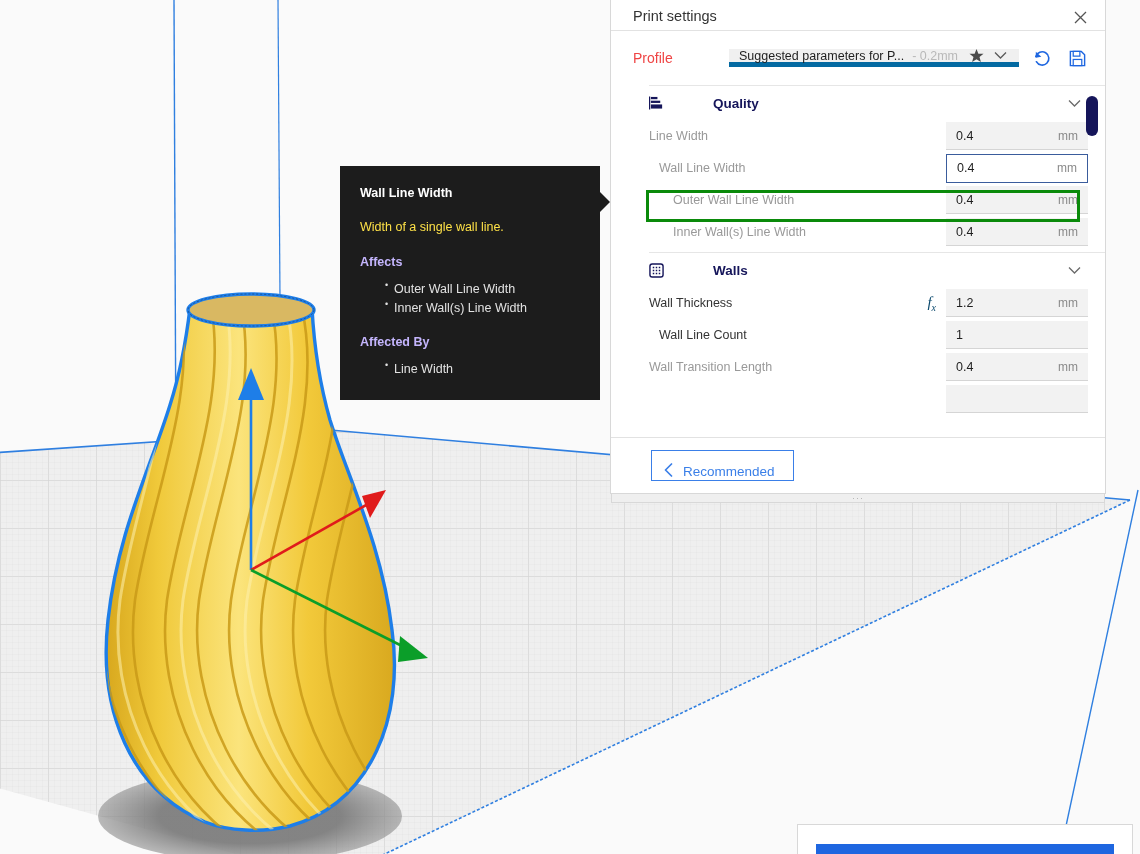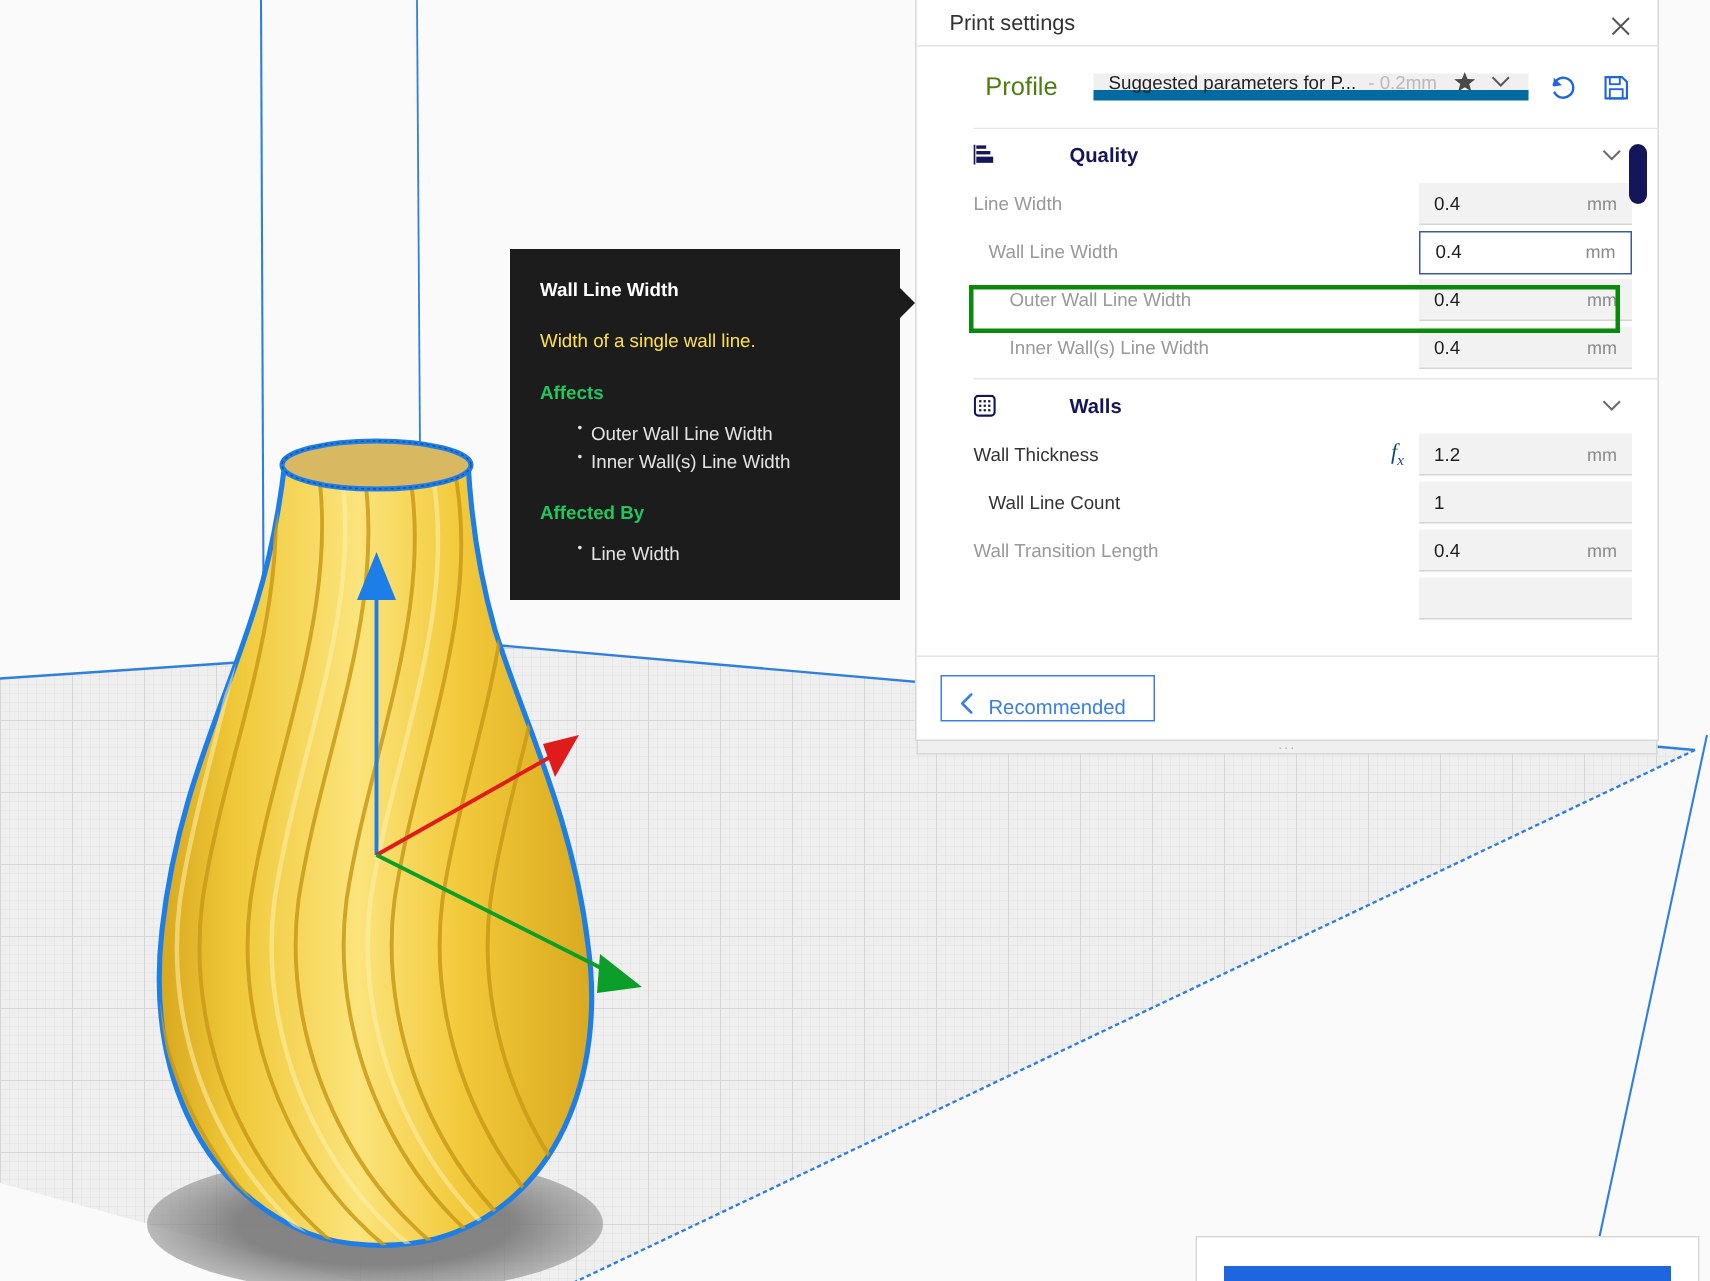--- a/index.html
+++ b/index.html
@@ -16,21 +16,21 @@
 
   
   #tooltip{
     position:absolute;left:340px;top:166px;width:260px;
     background:#1c1c1c;color:#e8e8e8;
     padding:18px 20px 22px 20px;box-sizing:border-box;
     font-size:12.5px;line-height:1.45;
   }
   #tooltip .tt-title{font-weight:bold;font-size:12.5px;color:#fff;margin-bottom:16px;}
   #tooltip .tt-desc{margin-bottom:17px;font-size:12.5px;color:#fde047;}
-  #tooltip .tt-h{font-weight:bold;color:#22c55e;font-size:12.5px;margin-bottom:9px;}
+  #tooltip .tt-h{font-weight:bold;color:#c4b5fd;font-size:12.5px;margin-bottom:9px;}
   #tooltip ul{list-style:none;margin:0 0 16px 0;padding:0 0 0 34px;}
   #tooltip ul:last-child{margin-bottom:0;}
   #tooltip li{font-size:12.5px;color:#e2e2e2;line-height:1.45;position:relative;}
   #tooltip li:before{content:"\2022";position:absolute;left:-9px;top:-1px;font-size:9px;}
   #tt-arrow{
     position:absolute;left:600px;top:192px;width:0;height:0;
     border-top:10px solid transparent;border-bottom:10px solid transparent;
     border-left:10px solid #1c1c1c;
   }
 
@@ -49,23 +49,23 @@
   #panel-close{
     position:absolute;right:14px;bottom:2px;width:22px;height:22px;
     display:flex;align-items:center;justify-content:center;cursor:pointer;
   }
   #panel-close svg{display:block;}
 
   
   #profile-row{
     flex:0 0 54px;display:flex;align-items:center;padding:0 14px 0 22px;box-sizing:border-box;
   }
-  #profile-label{font-size:17px;color:#4d7c0f;width:96px;text-align:center;}
+  #profile-label{font-size:14px;color:#ef4444;width:96px;}
   #profile-select{
-    flex:1;height:18px;background:#f0f0f0;border-bottom:7px solid #0369a1;
+    flex:1;height:18px;background:#f0f0f0;border-bottom:5px solid #0369a1;
     display:flex;align-items:center;padding:0 6px 0 10px;box-sizing:border-box;
     position:relative;cursor:pointer;max-width:296px;
   }
   #profile-name{font-size:12.5px;color:#1f1f1f;white-space:nowrap;}
   #profile-sub{font-size:12.5px;color:#b9b9b9;margin-left:8px;white-space:nowrap;}
   #profile-star{margin-left:auto;padding:0 10px 0 6px;display:flex;align-items:center;cursor:pointer;}
   #profile-chev{padding-right:6px;display:flex;align-items:center;cursor:pointer;}
   .icon-btn{width:28px;height:28px;display:flex;align-items:center;justify-content:center;cursor:pointer;margin-left:8px;}
 
   
@@ -117,21 +117,21 @@
   #scrollbar{position:absolute;right:7px;top:6px;width:12px;bottom:6px;}
   #scroll-thumb{position:absolute;left:0;top:5px;width:12px;height:40px;border-radius:6px;background:#15155a;cursor:pointer;}
 
   
   #panel-footer{
     flex:0 0 56px;border-top:1px solid #e2e2e2;display:flex;align-items:center;
     padding-left:16px;box-sizing:border-box;
   }
   #recommended-btn{
     height:31px;border:1px solid #3a7fe8;display:flex;align-items:center;
-    padding:12px 18px 0 12px;box-sizing:border-box;background:#fff;cursor:pointer;
+    padding:12px 18px 0 12px;box-sizing:border-box;background:#fff;cursor:pointer;margin-left:24px;
   }
   #recommended-btn .lab{font-size:13.5px;color:#3a7fe8;margin-left:10px;}
   #panel-grip{
     position:absolute;left:0;right:0;bottom:-10px;height:9px;background:#efefef;
     border:1px solid #d8d8d8;border-top:0;box-sizing:border-box;
     display:flex;align-items:center;justify-content:center;cursor:ns-resize;
   }
   #panel-grip span{font-size:9px;color:#b0b0b0;letter-spacing:1px;line-height:4px;}
 
   

